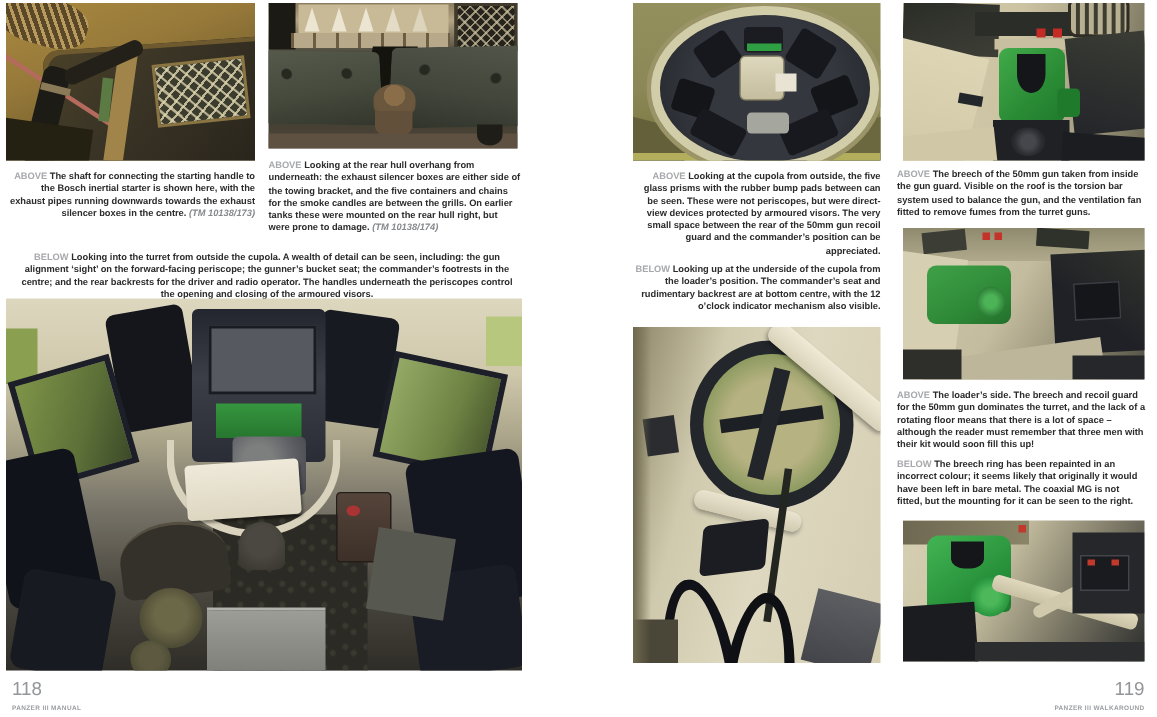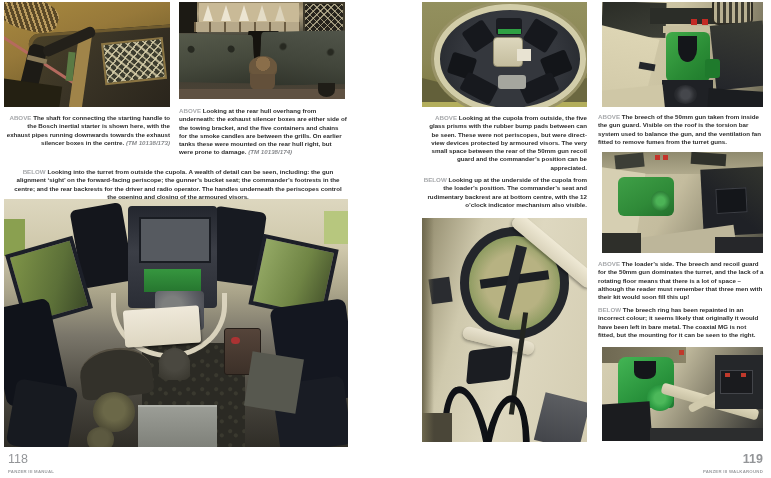--- a/index.html
+++ b/index.html
@@ -8,21 +8,21 @@
   .ph{position:absolute;overflow:hidden;background:#777;}
   .a{position:absolute;}
   .cap{position:absolute;margin:0;font-weight:bold;font-size:6.2px;line-height:8.3px;
        color:#2b2b2b;font-family:"Liberation Sans",sans-serif;}
   .cap.r{text-align:right}
   .cap.c{text-align:center}
   .lab{color:#a6a8ab;}
   .ref{color:#87898c;font-style:italic;}
   .pagenum{position:absolute;font-size:12.5px;line-height:13px;font-weight:400;color:#939598;}
   .pagefoot{position:absolute;font-size:4.3px;line-height:5px;font-weight:bold;color:#9b9da0;letter-spacing:.25px;}
-  .ra{text-align:right;font-weight:bold;}
+  .ra{text-align:right;}
 </style>
 </head>
 <body>
 
 <div id="spread">
 
   <div class="ph" style="left:4px;top:2px;width:166px;height:105px;background:linear-gradient(160deg,#a8893f 0%,#97793a 35%,#7d6630 60%,#5a4a28 100%);">
     <div class="a" style="left:16%;top:26%;width:92%;height:84%;background:linear-gradient(135deg,#4a4128 0%,#3a3426 40%,#27221a 100%);border-radius:10px 0 0 0;transform:rotate(-4deg);box-shadow:inset 3px 3px 0 #6e5a2e;"></div>
     <div class="a" style="left:-3%;top:-4%;width:36%;height:30%;background:repeating-linear-gradient(55deg,#b89a5e 0 2px,#5a4826 2px 5px);border-radius:40%;transform:rotate(16deg);"></div>
     <div class="a" style="left:-6%;top:56%;width:58%;height:3px;background:#b56a5e;transform:rotate(33deg);"></div>

